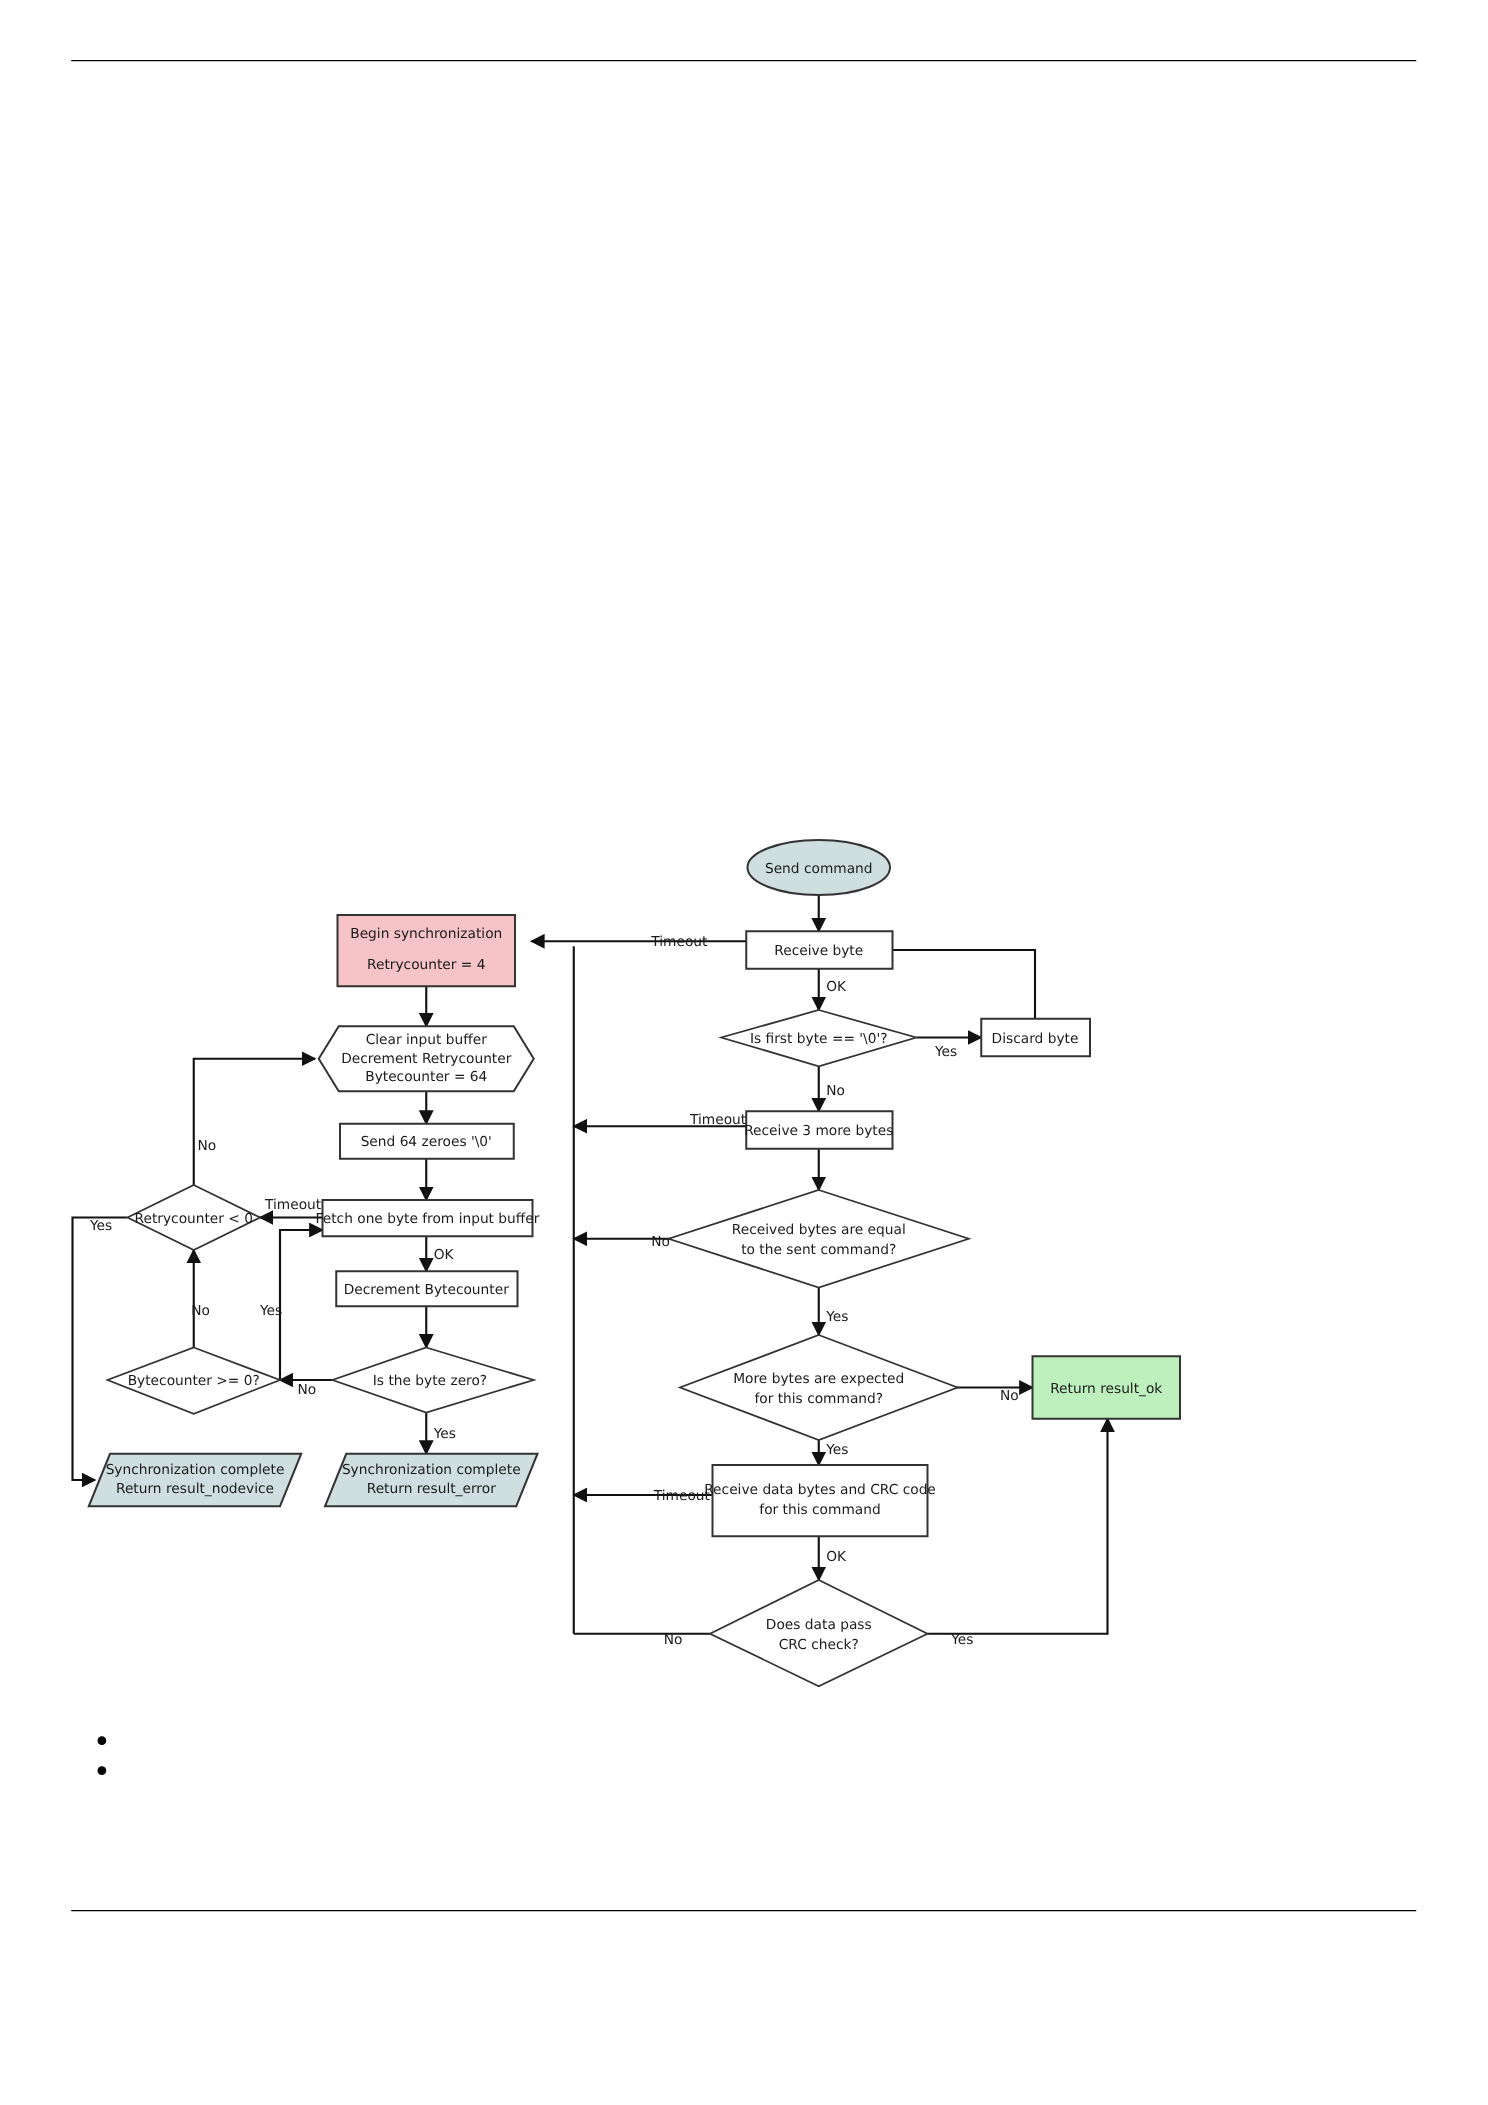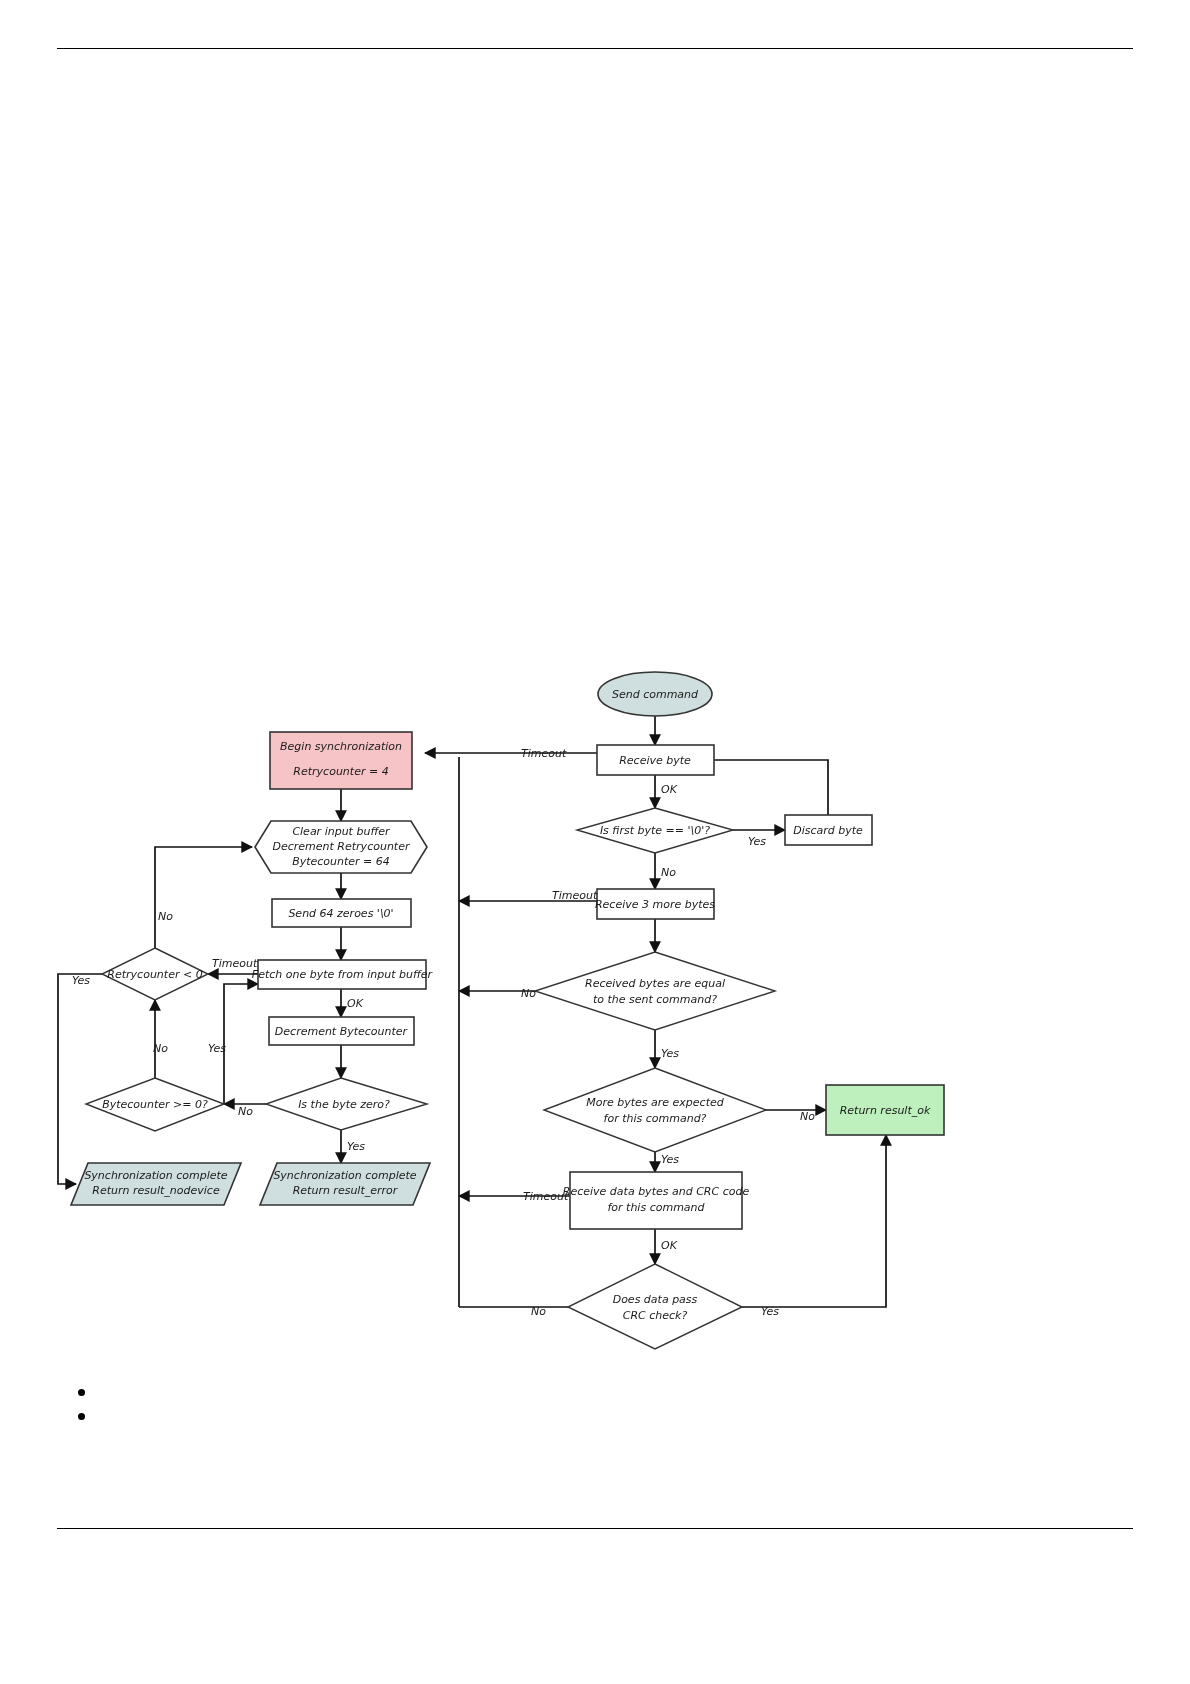--- a/index.html
+++ b/index.html
@@ -11,21 +11,20 @@
     width: 1190px;
     height: 1684px;
     position: relative;
     font-family: "DejaVu Sans", "Liberation Sans", sans-serif;
     overflow: hidden;
   }
   .page {
     position: absolute;
     inset: 0;
     background: #fff;
-    font-style: italic;
   }
   .rule {
     position: absolute;
     left: 57px;
     width: 1076px;
     height: 1px;
     background: #000;
   }
   .rule.top { top: 48px; }
   .rule.bottom { top: 1528px; }

